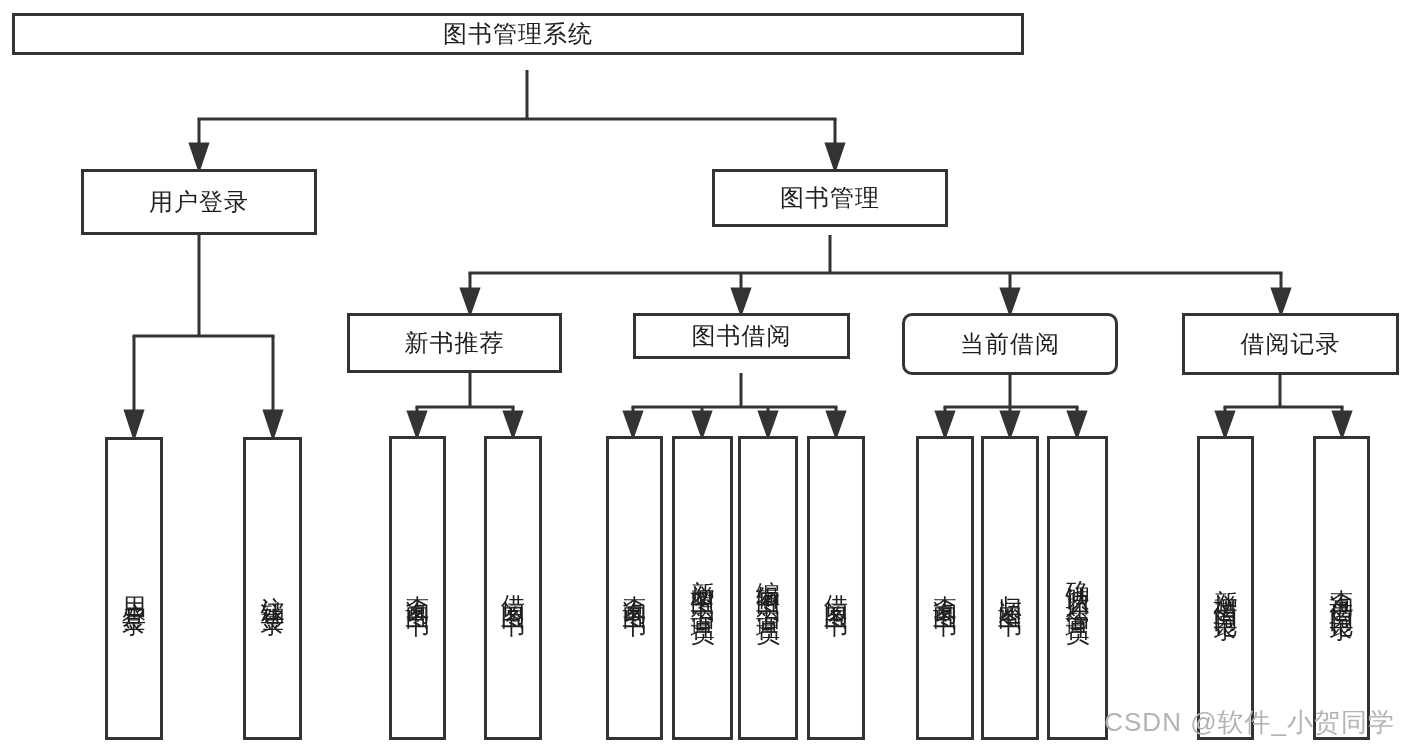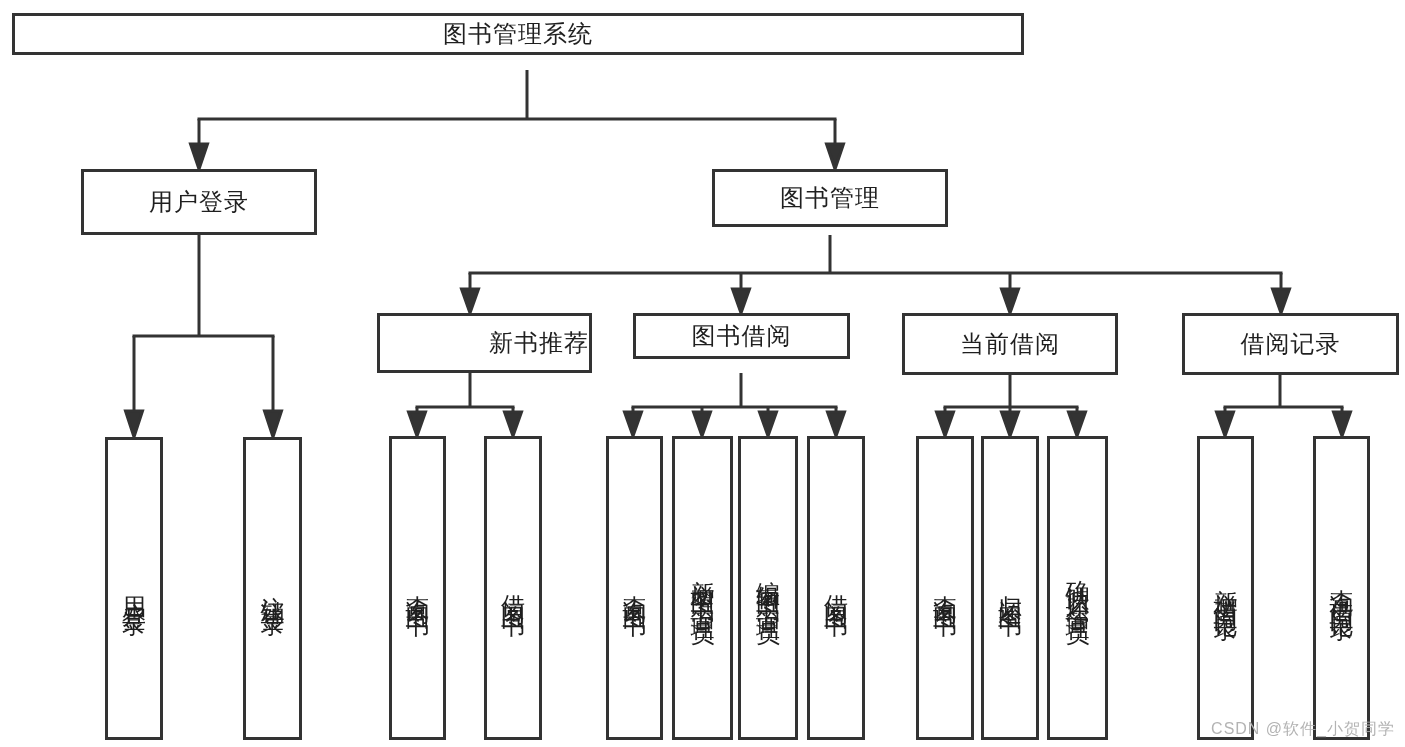--- a/index.html
+++ b/index.html
@@ -28,21 +28,21 @@
     writing-mode:vertical-rl;
     text-orientation:mixed;
     letter-spacing:6px;
     line-height:1;
     white-space:nowrap;
   }
   .watermark{
     position:absolute;
     right:10px;
     bottom:7px;
-    font-size:16px;
+    font-size:26px;
     color:#b3b3b3;
     letter-spacing:1px;
     z-index:2;
   }
 </style>
 </head>
 <body>
 
 <div id="canvas">
 
@@ -114,27 +114,27 @@
     <span>图书管理系统</span>
   </div>
 
   <div class="node hbox" style="left:81px;top:169px;width:236px;height:66px;">
     <span>用户登录</span>
   </div>
   <div class="node hbox" style="left:712px;top:169px;width:236px;height:58px;">
     <span>图书管理</span>
   </div>
 
-  <div class="node hbox" style="left:377px;top:313px;width:215px;height:60px;justify-content:flex-end;">
+  <div class="node hbox" style="left:347px;top:313px;width:215px;height:60px;">
     <span>新书推荐</span>
   </div>
   <div class="node hbox" style="left:633px;top:313px;width:217px;height:46px;">
     <span>图书借阅</span>
   </div>
-  <div class="node hbox" style="left:902px;top:313px;width:216px;height:62px;">
+  <div class="node hbox" style="left:902px;top:313px;width:216px;height:62px;border-radius:10px;">
     <span>当前借阅</span>
   </div>
   <div class="node hbox" style="left:1182px;top:313px;width:217px;height:62px;">
     <span>借阅记录</span>
   </div>
 
   <div class="node vbox" style="left:105px;top:437px;width:58px;height:303px;">
     <span class="vtext">用户登录</span>
   </div>
   <div class="node vbox" style="left:243px;top:437px;width:59px;height:303px;">

